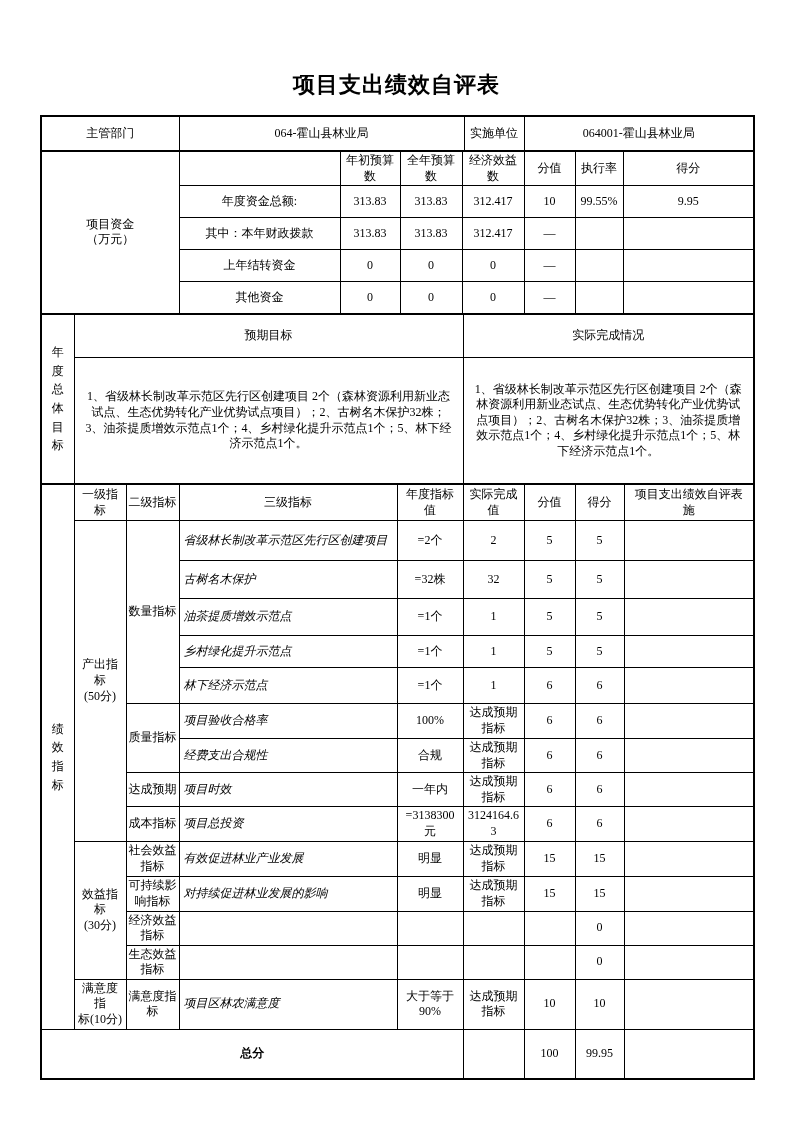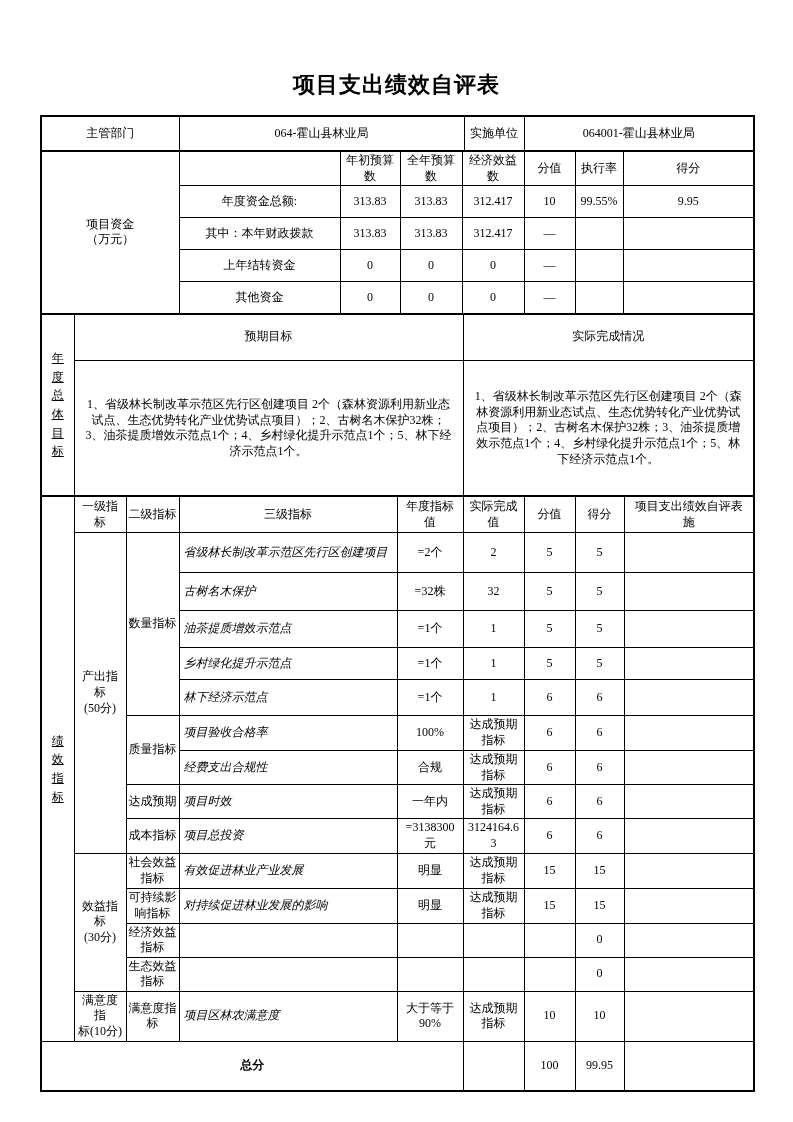--- a/index.html
+++ b/index.html
@@ -20,22 +20,22 @@
   .tbl.first{margin-top:15px;}
   .tbl.follow{margin-top:-2px;}
   .tbl td{
     border:1px solid #000;font-size:12px;text-align:center;
     vertical-align:middle;padding:1px 2px;line-height:1.3;
     white-space:pre-line;overflow:hidden;word-break:break-all;
   }
   .tbl td.left{text-align:left;padding-left:4px;font-style:italic;}
   .tbl td.bold{font-weight:bold;}
   .vtext{
-    width:14px;margin:18px auto;line-height:1.55;word-break:break-all;
-    white-space:normal;text-align:center;text-decoration:underline;
+    width:14px;margin:12px auto;line-height:1.55;word-break:break-all;
+    white-space:normal;text-align:center;
   }
   .goal-cell{
     padding:4px 10px !important;line-height:1.6;text-align:center;
   }
 </style>
 </head>
 <body>
 
 <div class="page">
 

